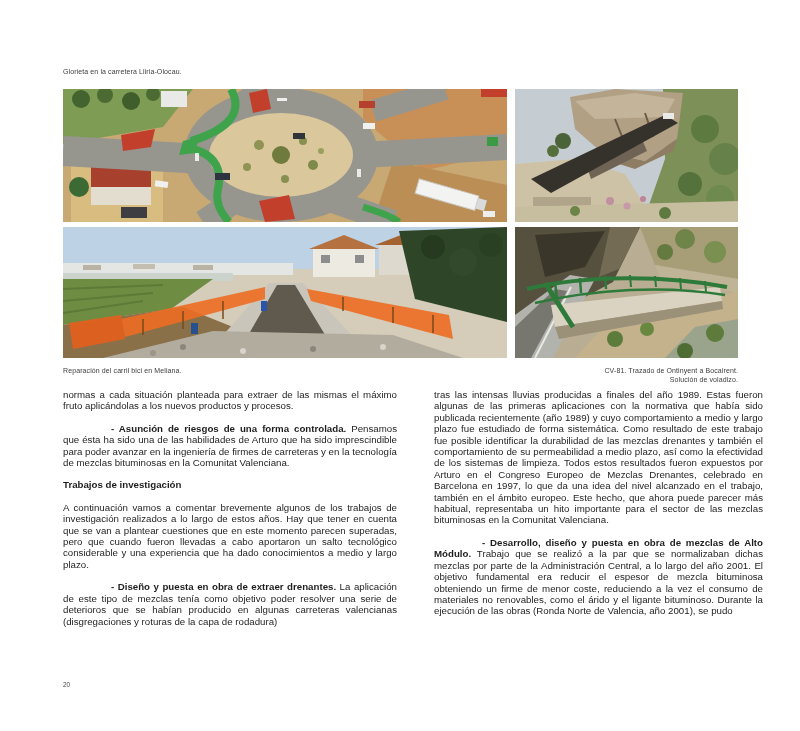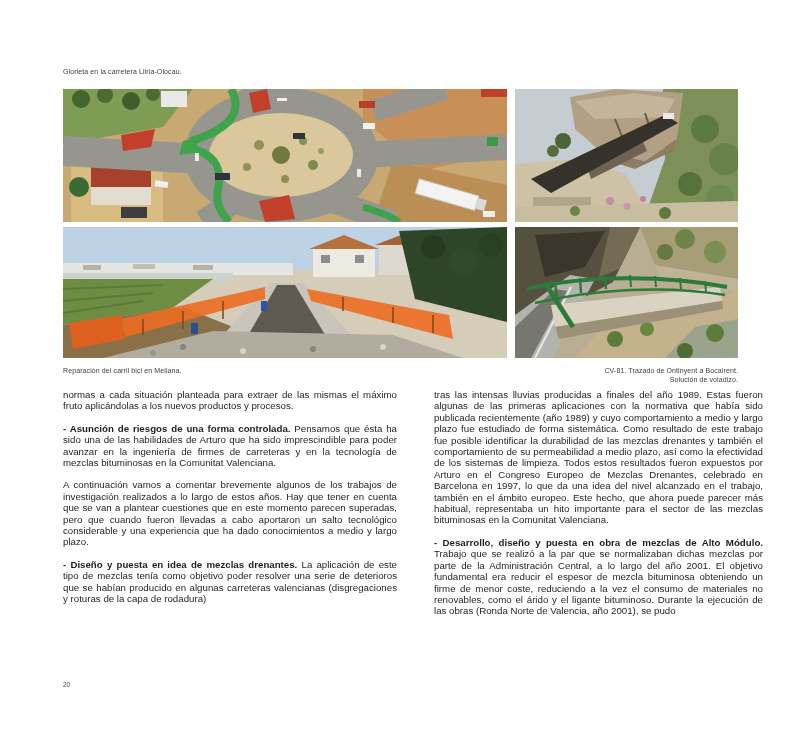--- a/index.html
+++ b/index.html
@@ -24,21 +24,21 @@
   .photo svg { display:block; }
 
   .col {
     position:absolute; top:389px; font-size:9.7px; line-height:11.4px;
     color:#1e1e1e; text-align:justify;
   }
   #col-left  { left:63px;  width:334px; }
   #col-right { left:434px; width:329px; }
   .col p { margin:0 0 11px 0; }
   .col p.heading { font-weight:bold; }
-  .col b { font-weight:bold; }
+  .col b { font-weight:bold;margin-left:48px; }
 
   .pagenum {
     position:absolute; left:63px; top:681px; font-size:6.5px; color:#4a4a4a;
   }
 </style>
 </head>
 <body>
 
 <div class="page">
 
@@ -206,22 +206,23 @@
   <div class="caption" id="cap-bl">Reparación del carril bici en Meliana.</div>
 
   <div class="caption" id="cap-br">
     <span>CV-81. Trazado de Ontinyent a Bocairent.</span>
     <span>Solución de voladizo.</span>
   </div>
 
   <div class="col" id="col-left">
       <p>normas a cada situación planteada para extraer de las mismas el máximo fruto aplicándolas a los nuevos productos y procesos.</p>
       <p><b>- Asunción de riesgos de una forma controlada.</b> Pensamos que ésta ha sido una de las habilidades de Arturo que ha sido imprescindible para poder avanzar en la ingeniería de firmes de carreteras y en la tecnología de mezclas bituminosas en la Comunitat Valenciana.</p>
+      <p class="heading">Trabajos de investigación</p>
       <p>A continuación vamos a comentar brevemente algunos de los trabajos de investigación realizados a lo largo de estos años. Hay que tener en cuenta que se van a plantear cuestiones que en este momento parecen superadas, pero que cuando fueron llevadas a cabo aportaron un salto tecnológico considerable y una experiencia que ha dado conocimientos a medio y largo plazo.</p>
-      <p><b>- Diseño y puesta en idea de mezclas drenantes.</b> La aplicación de este tipo de mezclas tenía como objetivo poder resolver una serie de deterioros que se habían producido en algunas carreteras valencianas (disgregaciones y roturas de la capa de rodadura)</p>
+      <p><b>- Diseño y puesta en obra de extraer drenantes.</b> La aplicación de este tipo de mezclas tenía como objetivo poder resolver una serie de deterioros que se habían producido en algunas carreteras valencianas (disgregaciones y roturas de la capa de rodadura)</p>
     </div>
   <div class="col" id="col-right">
       <p>tras las intensas lluvias producidas a finales del año 1989. Estas fueron algunas de las primeras aplicaciones con la normativa que había sido publicada recientemente (año 1989) y cuyo comportamiento a medio y largo plazo fue estudiado de forma sistemática. Como resultado de este trabajo fue posible identificar la durabilidad de las mezclas drenantes y también el comportamiento de su permeabilidad a medio plazo, así como la efectividad de los sistemas de limpieza. Todos estos resultados fueron expuestos por Arturo en el Congreso Europeo de Mezclas Drenantes, celebrado en Barcelona en 1997, lo que da una idea del nivel alcanzado en el trabajo, también en el ámbito europeo. Este hecho, que ahora puede parecer más habitual, representaba un hito importante para el sector de las mezclas bituminosas en la Comunitat Valenciana.</p>
       <p><b>- Desarrollo, diseño y puesta en obra de mezclas de Alto Módulo.</b> Trabajo que se realizó a la par que se normalizaban dichas mezclas por parte de la Administración Central, a lo largo del año 2001. El objetivo fundamental era reducir el espesor de mezcla bituminosa obteniendo un firme de menor coste, reduciendo a la vez el consumo de materiales no renovables, como el árido y el ligante bituminoso. Durante la ejecución de las obras (Ronda Norte de Valencia, año 2001), se pudo</p>
     </div>
 
   <div class="pagenum">20</div>
 
 </div>
 

